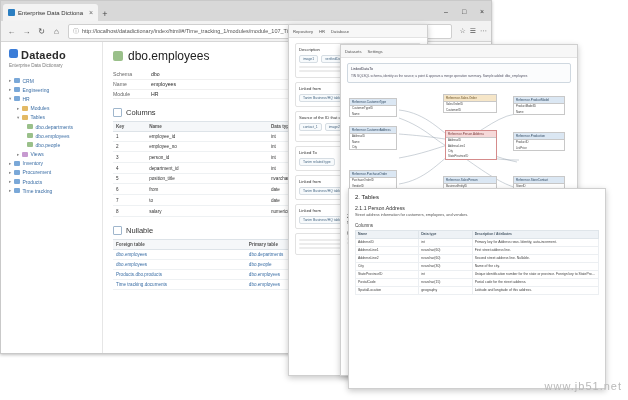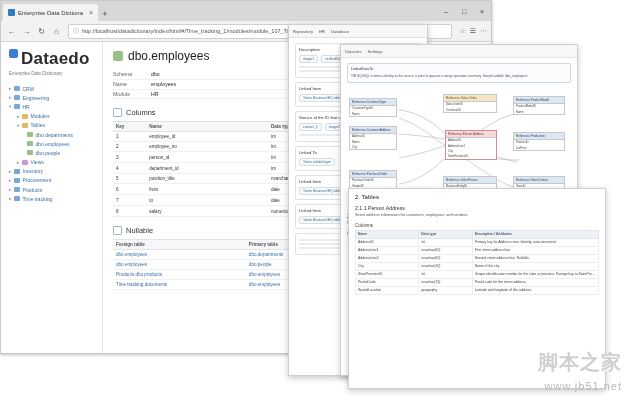--- a/index.html
+++ b/index.html
@@ -124,21 +124,21 @@
     width: 102px;
     background: #ffffff;
     border-right: 1px solid #e6e6e6;
     padding: 7px 6px 0 8px;
     box-sizing: border-box;
     overflow: hidden;
   }
   .brand {
     display: flex;
     align-items: flex-start;
-    font-size: 17px;
+    font-size: 11px;
     color: #2b2b2b;
     font-weight: bold;
     letter-spacing: 0.2px;
   }
   .brand .logo {
     width: 9px; height: 9px;
     background: #3b7dd8;
     border-radius: 2px;
     margin-right: 3px;
   }
@@ -810,16 +810,15 @@
           <tr>
             <td>SpatialLocation</td>
             <td>geography</td>
             <td>Latitude and longitude of this address.</td>
           </tr>
         </tbody>
       </table>
     </div>
   </div>
 
-  <div class="wm">脚本之家</div>
   <div class="wm2">www.jb51.net</div>
 
 </div>
 
 </body></html>

